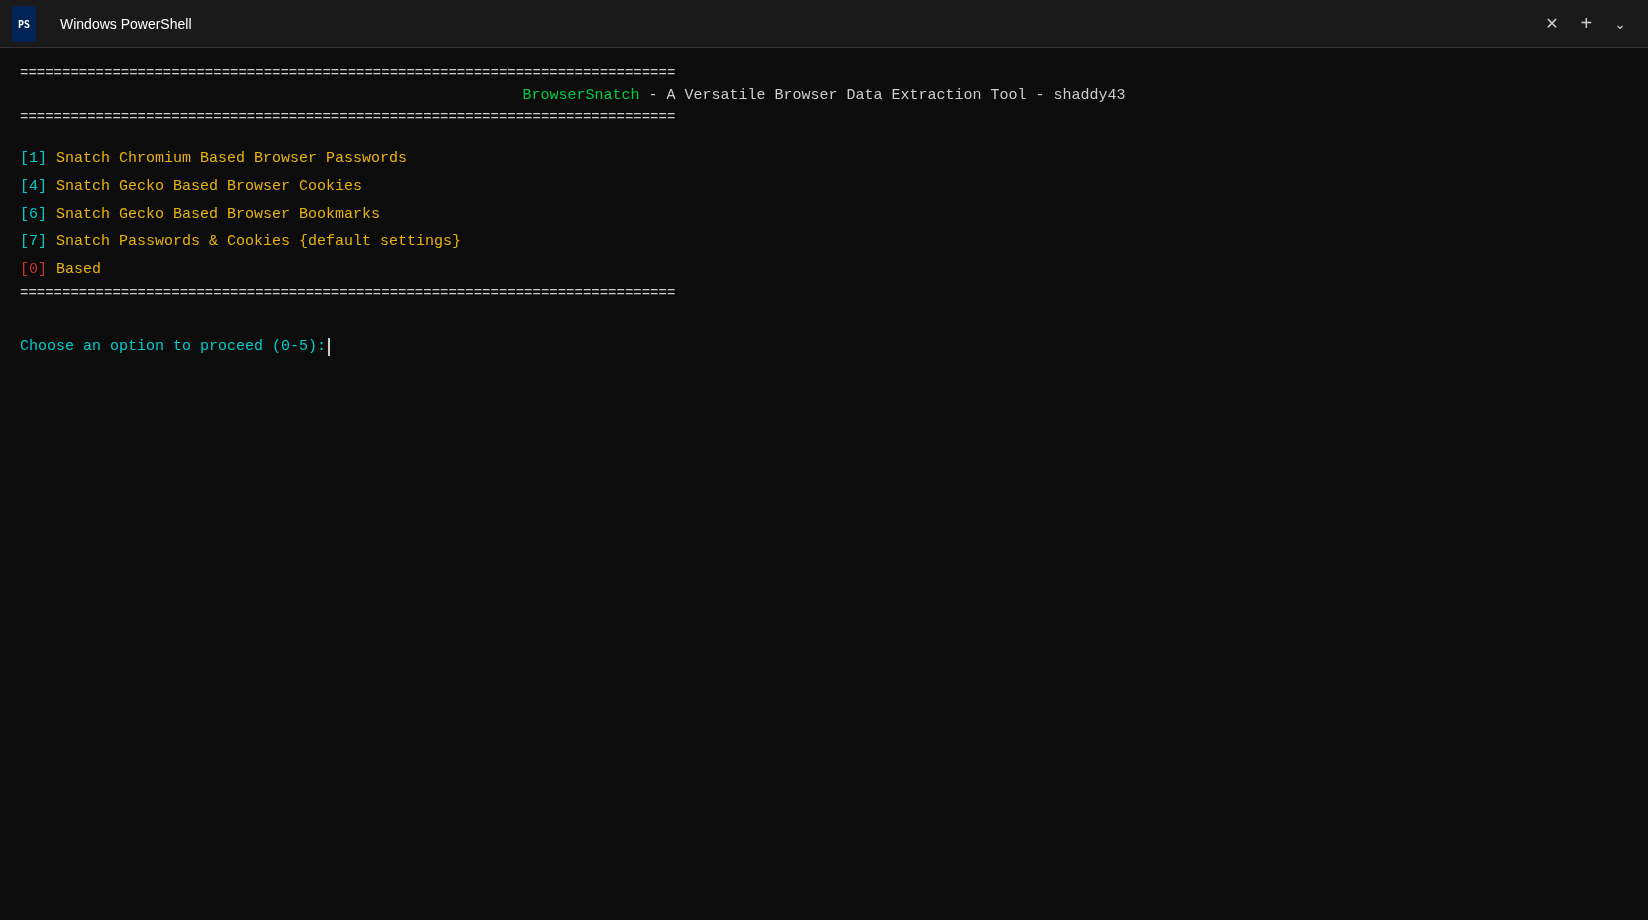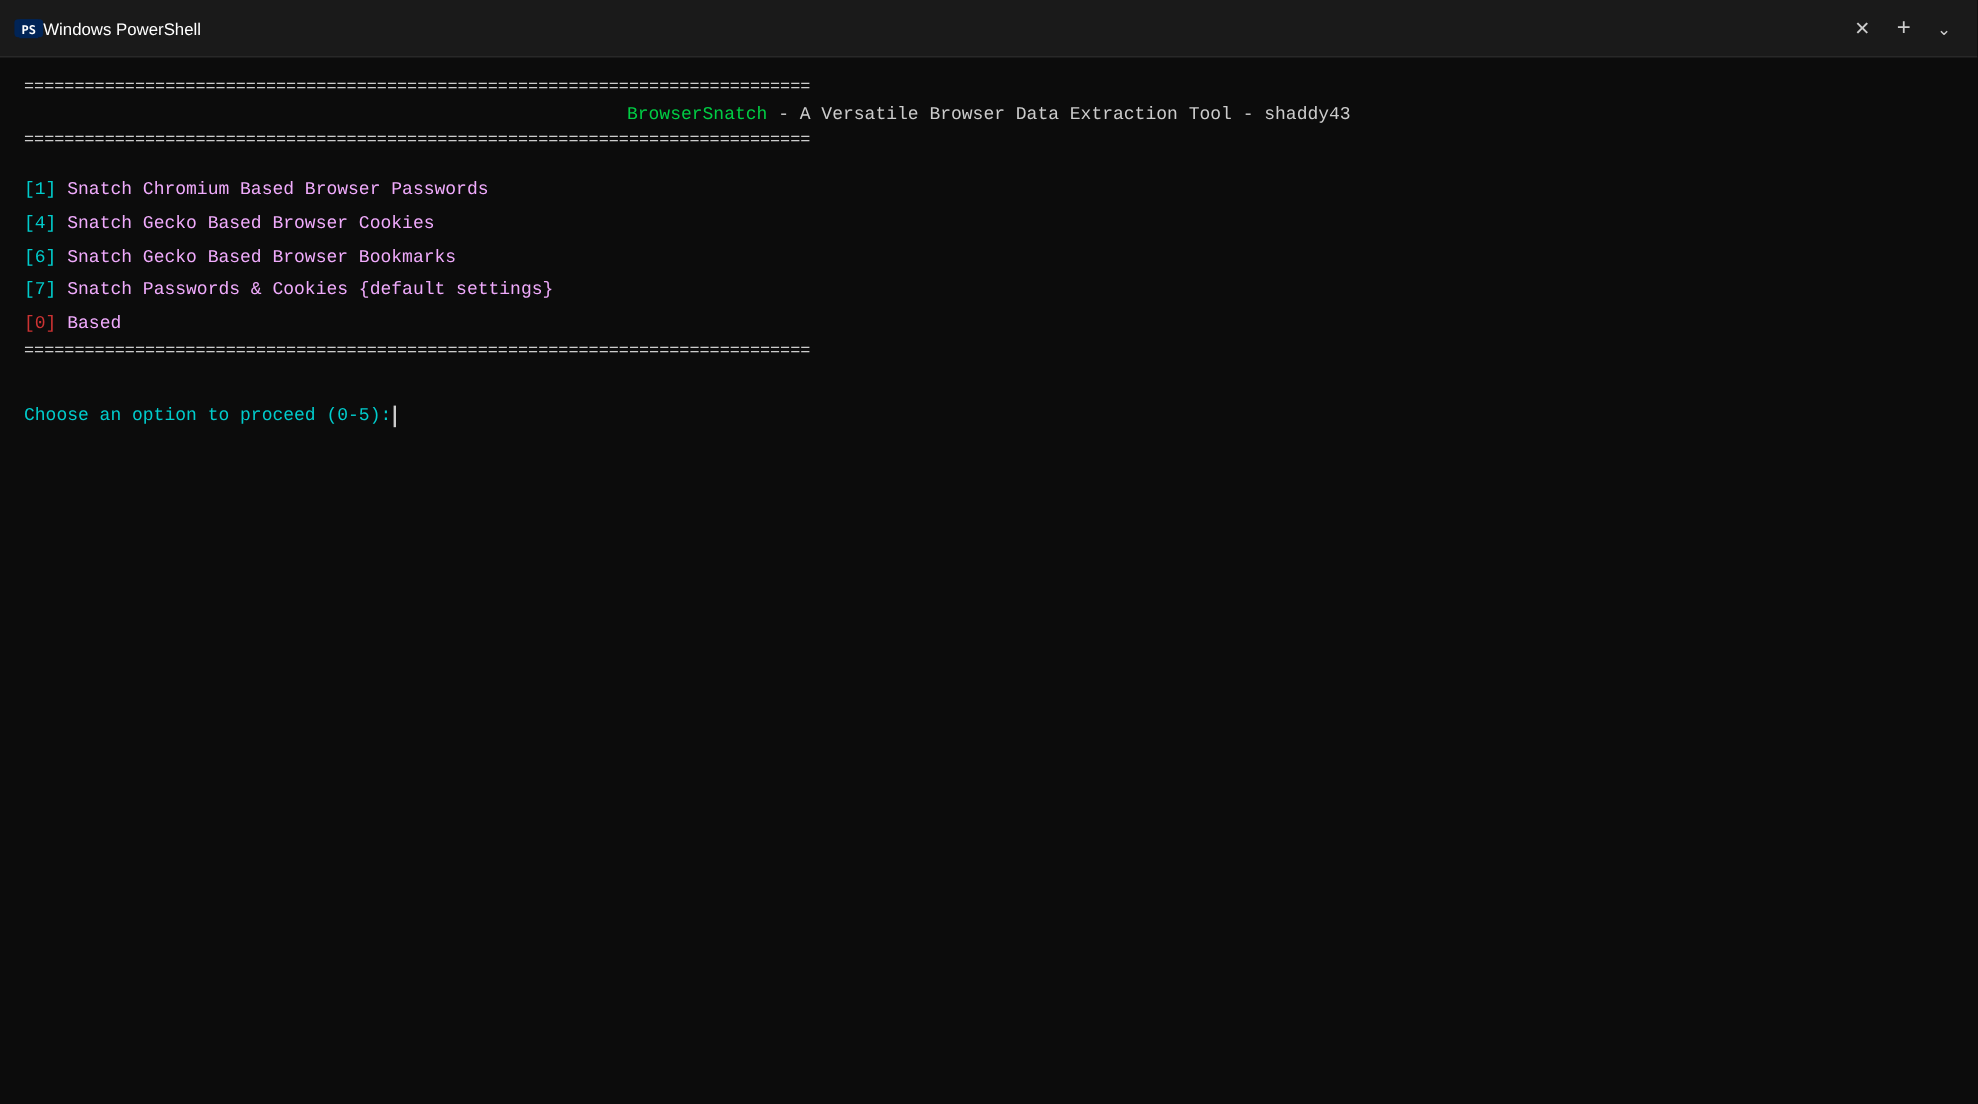--- a/index.html
+++ b/index.html
@@ -24,20 +24,21 @@
       height: 48px;
       padding: 0 12px;
       border-bottom: 1px solid #333;
     }
 
     .titlebar-title {
       color: #ffffff;
       font-size: 14px;
       font-family: 'Segoe UI', sans-serif;
       flex: 1;
+      padding-left: 24px;
     }
 
     .titlebar-close {
       color: #cccccc;
       font-size: 16px;
       cursor: pointer;
       padding: 4px 10px;
       border-radius: 4px;
       font-family: 'Segoe UI', sans-serif;
     }
@@ -95,21 +96,21 @@
 
     .bracket-cyan {
       color: #00cccc;
     }
 
     .bracket-red {
       color: #cc3333;
     }
 
     .menu-text {
-      color: #f0abfc;
+      color: #eab308;
     }
 
     .spacer {
       height: 18px;
     }
 
     .prompt-line {
       margin-top: 34px;
       font-size: 15px;
       color: #00cccc;
@@ -131,21 +132,21 @@
       0%, 100% { opacity: 1; }
       50% { opacity: 0; }
     }
 
     
     .ps-icon {
       display: inline-flex;
       align-items: center;
       justify-content: center;
       width: 24px;
-      height: 15px;
+      height: 36px;
       background: #012456;
       border-radius: 3px;
     }
   </style>
 </head>
 <body>
 
 <div class="titlebar">
   <div class="ps-icon">
     <svg width="16" height="16" viewBox="0 0 16 16" fill="none" xmlns="http://www.w3.org/2000/svg">

